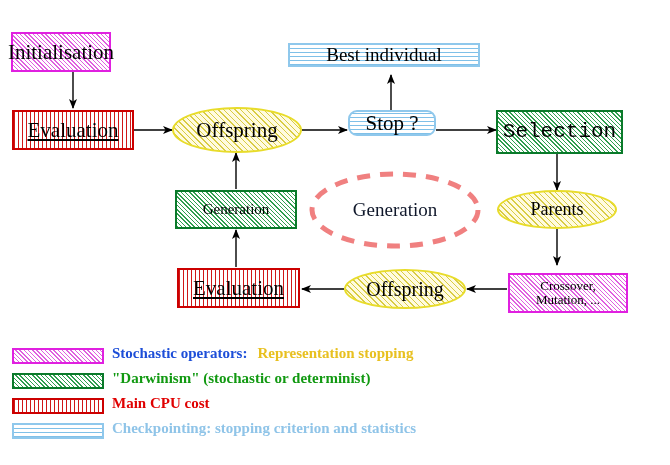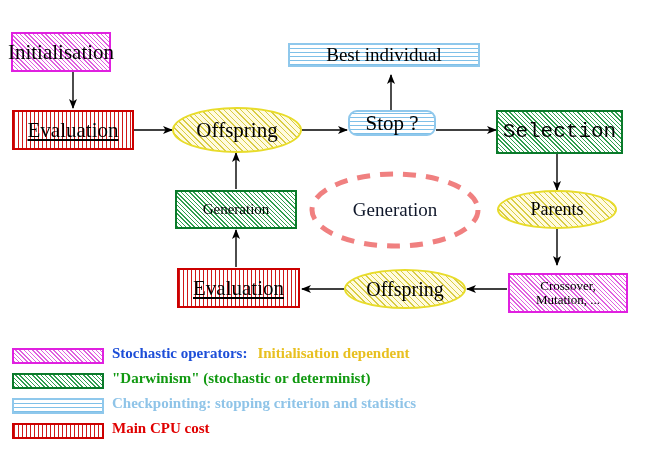--- a/index.html
+++ b/index.html
@@ -183,38 +183,38 @@
 
 <div class="node" style="left:312px; top:192px; width:166px; height:36px; font-size:19px; color:#0f172a;">
   <span class="node-label">Generation</span>
 </div>
 
 <div id="legend">
 
   <div class="legend-row">
     <span class="swatch fill-magenta"></span>
     <span class="legend-text">
-      <span style="color:#1d4ed8;">Stochastic operators:</span><span class="seg2" style="color:#e8c020;">Initialisation dependent</span>
+      <span style="color:#1d4ed8;">Stochastic operators:</span><span class="seg2" style="color:#e8c020;">Representation stopping</span>
     </span>
   </div>
 
   <div class="legend-row">
     <span class="swatch fill-green"></span>
     <span class="legend-text">
       <span style="color:#119911;">"Darwinism" (stochastic or determinist)</span>
     </span>
   </div>
 
   <div class="legend-row">
+    <span class="swatch fill-red"></span>
+    <span class="legend-text">
+      <span style="color:#e00000;">Main CPU cost</span>
+    </span>
+  </div>
+
+  <div class="legend-row">
     <span class="swatch fill-blue"></span>
     <span class="legend-text">
       <span style="color:#8fc4e8;">Checkpointing: stopping criterion and statistics</span>
     </span>
   </div>
 
-  <div class="legend-row">
-    <span class="swatch fill-red"></span>
-    <span class="legend-text">
-      <span style="color:#e00000;">Main CPU cost</span>
-    </span>
-  </div>
-
 </div>
 
 </body></html>

